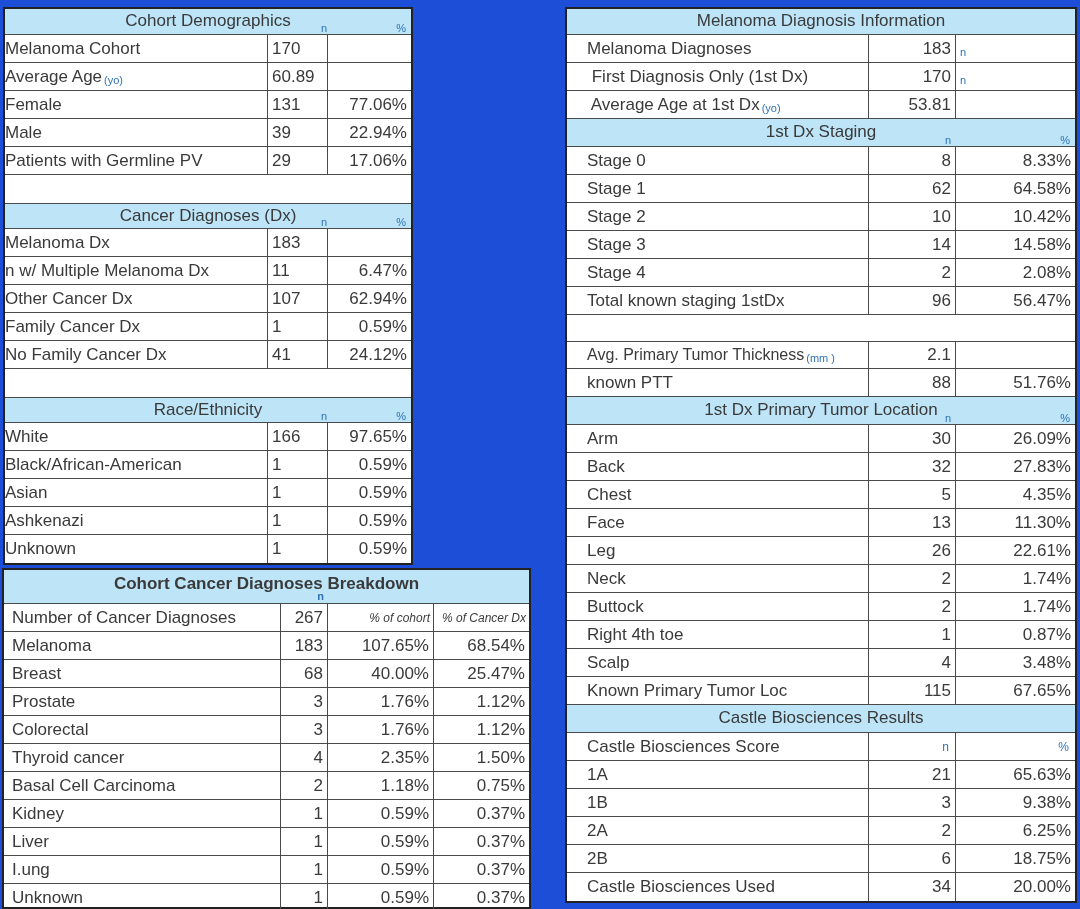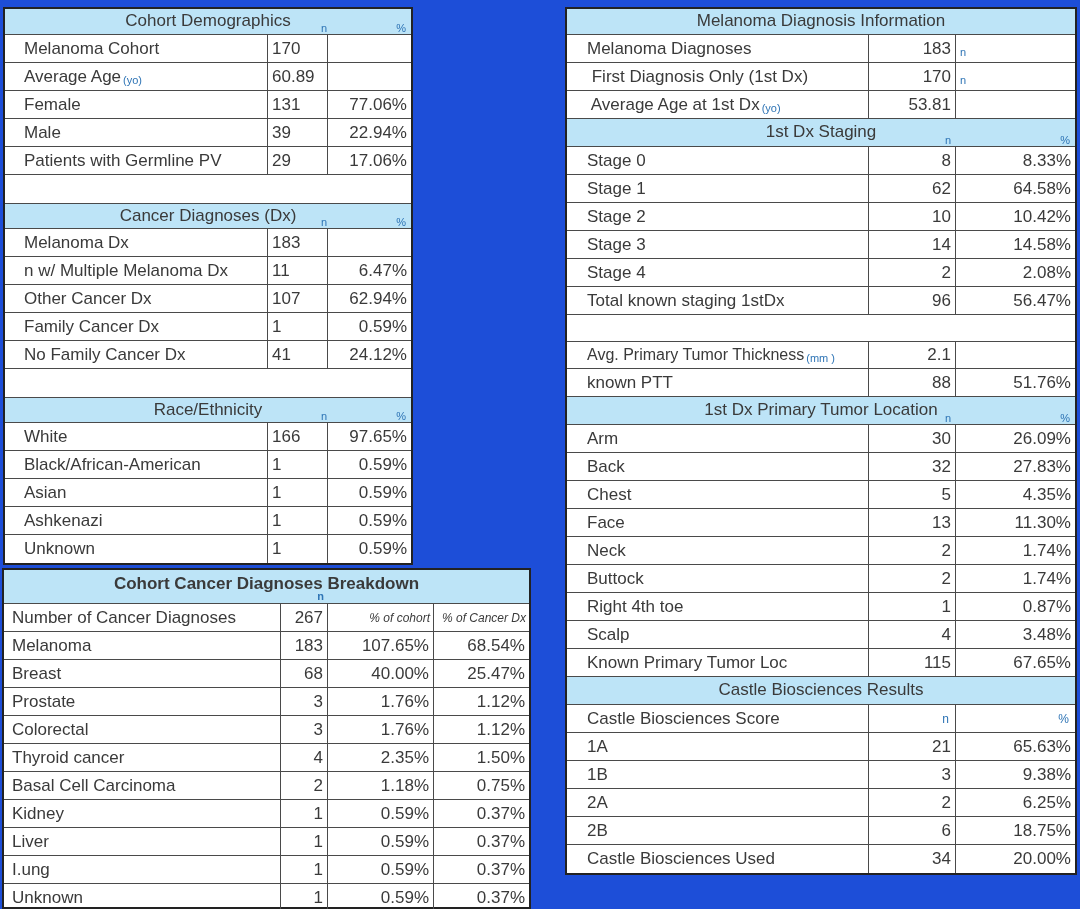--- a/index.html
+++ b/index.html
@@ -24,21 +24,21 @@
   .bar.tall{height:34px;line-height:28px;font-weight:bold;}
   .bar .sub{position:absolute;bottom:0;font-size:11px;color:var(--blue-text);line-height:12px;}
   .bar .sub-pct{right:5px;}
 
   .row{display:flex;height:28px;border-bottom:1px solid var(--grid);}
   .row:last-child{border-bottom:none;}
   .row.blank{border-bottom:none;}
   .c{border-left:1px solid var(--grid);height:100%;display:flex;align-items:center;
      font-size:17px;overflow:hidden;white-space:pre;}
   .c:first-child{border-left:none;}
-  .label{padding-left:19px;}
+  .label{padding-left:0;}
   .num-l{padding-left:4px;}
   .num-r{justify-content:flex-end;padding-right:4px;}
   .note{font-size:11px;color:var(--blue-text);margin-left:2px;position:relative;top:3px;white-space:pre;}
 
   
   #leftA .label{width:262px;}
   #leftA .ncol{width:60px;}
   #leftA .pcol{flex:1;}
   #leftA .sub-n{left:300px;width:22px;text-align:right;}
 
@@ -324,20 +324,25 @@
       <div class="c label">Chest</div>
       <div class="c ncol num-r">5</div>
       <div class="c pcol num-r">4.35%</div>
     </div>
     <div class="row">
       <div class="c label">Face</div>
       <div class="c ncol num-r">13</div>
       <div class="c pcol num-r">11.30%</div>
     </div>
     <div class="row">
+      <div class="c label">Leg</div>
+      <div class="c ncol num-r">26</div>
+      <div class="c pcol num-r">22.61%</div>
+    </div>
+    <div class="row">
       <div class="c label">Neck</div>
       <div class="c ncol num-r">2</div>
       <div class="c pcol num-r">1.74%</div>
     </div>
     <div class="row">
       <div class="c label">Buttock</div>
       <div class="c ncol num-r">2</div>
       <div class="c pcol num-r">1.74%</div>
     </div>
     <div class="row">

